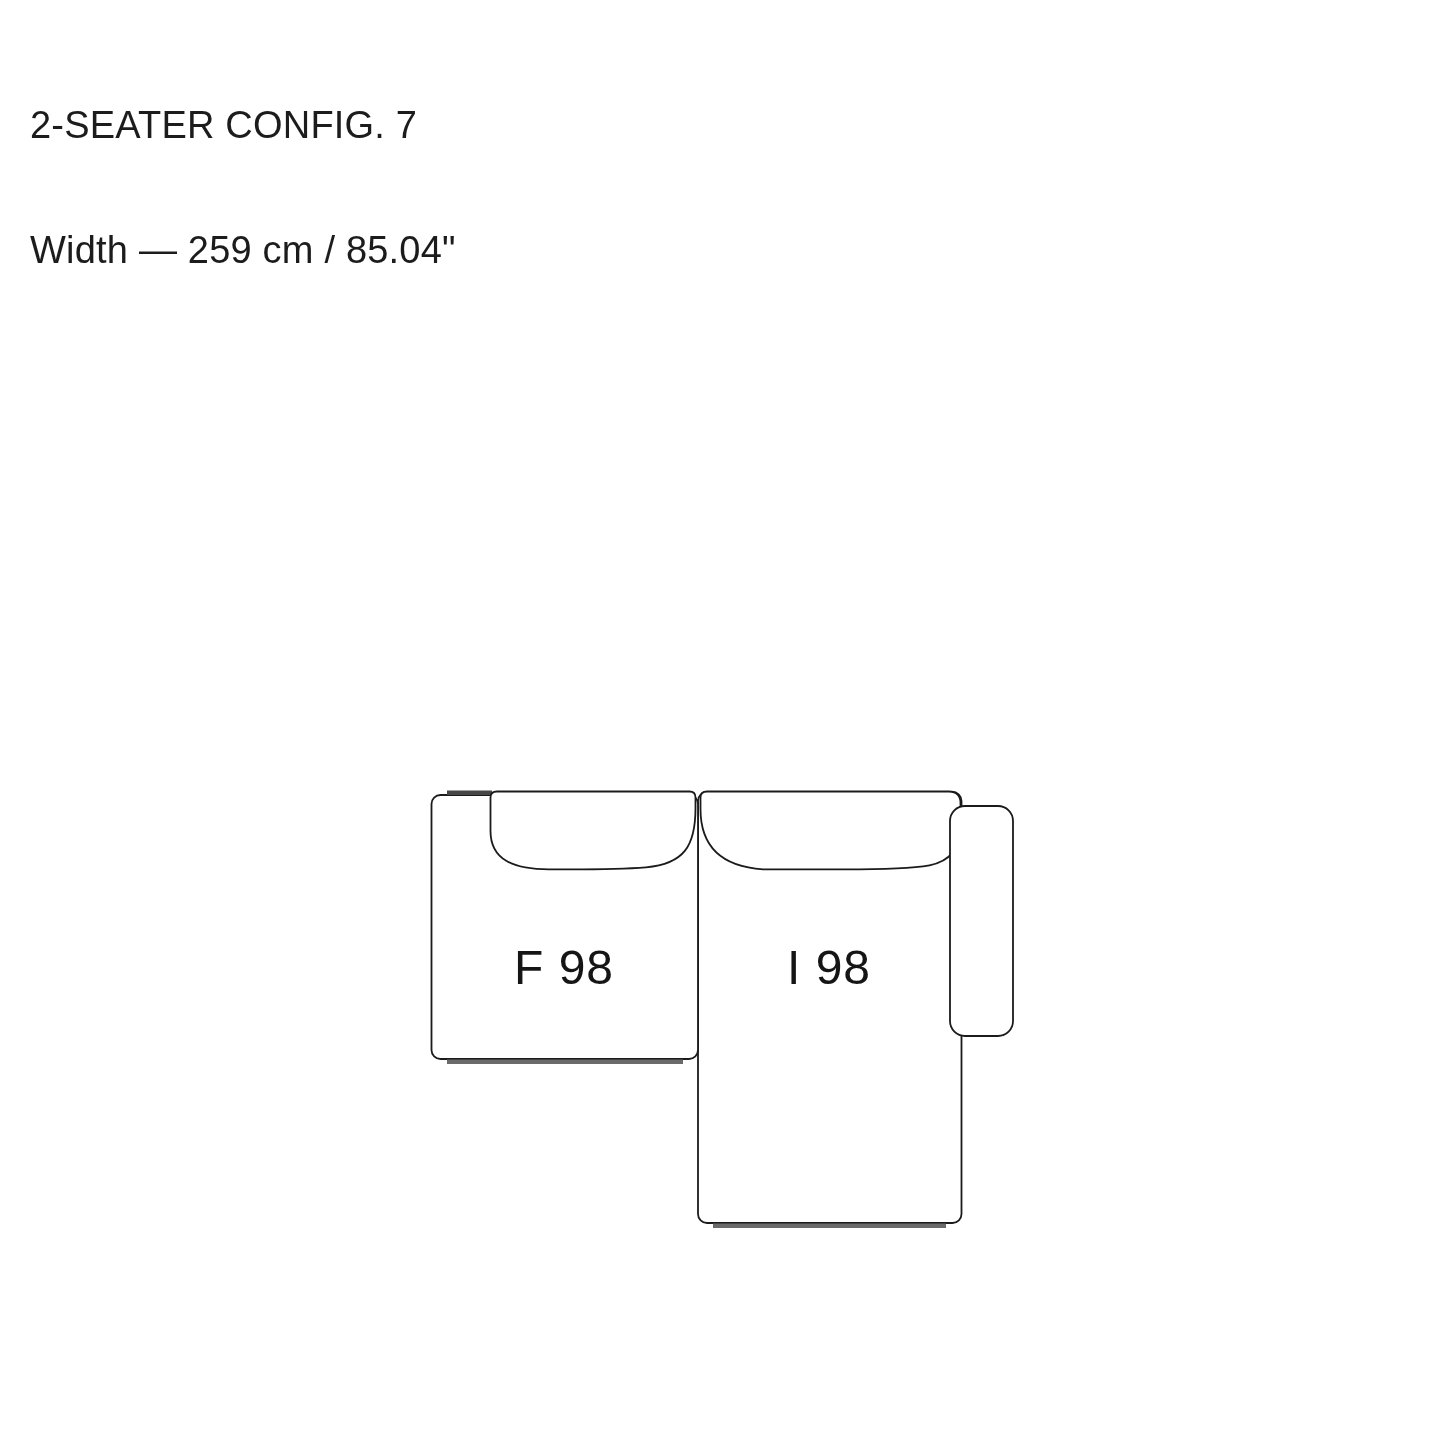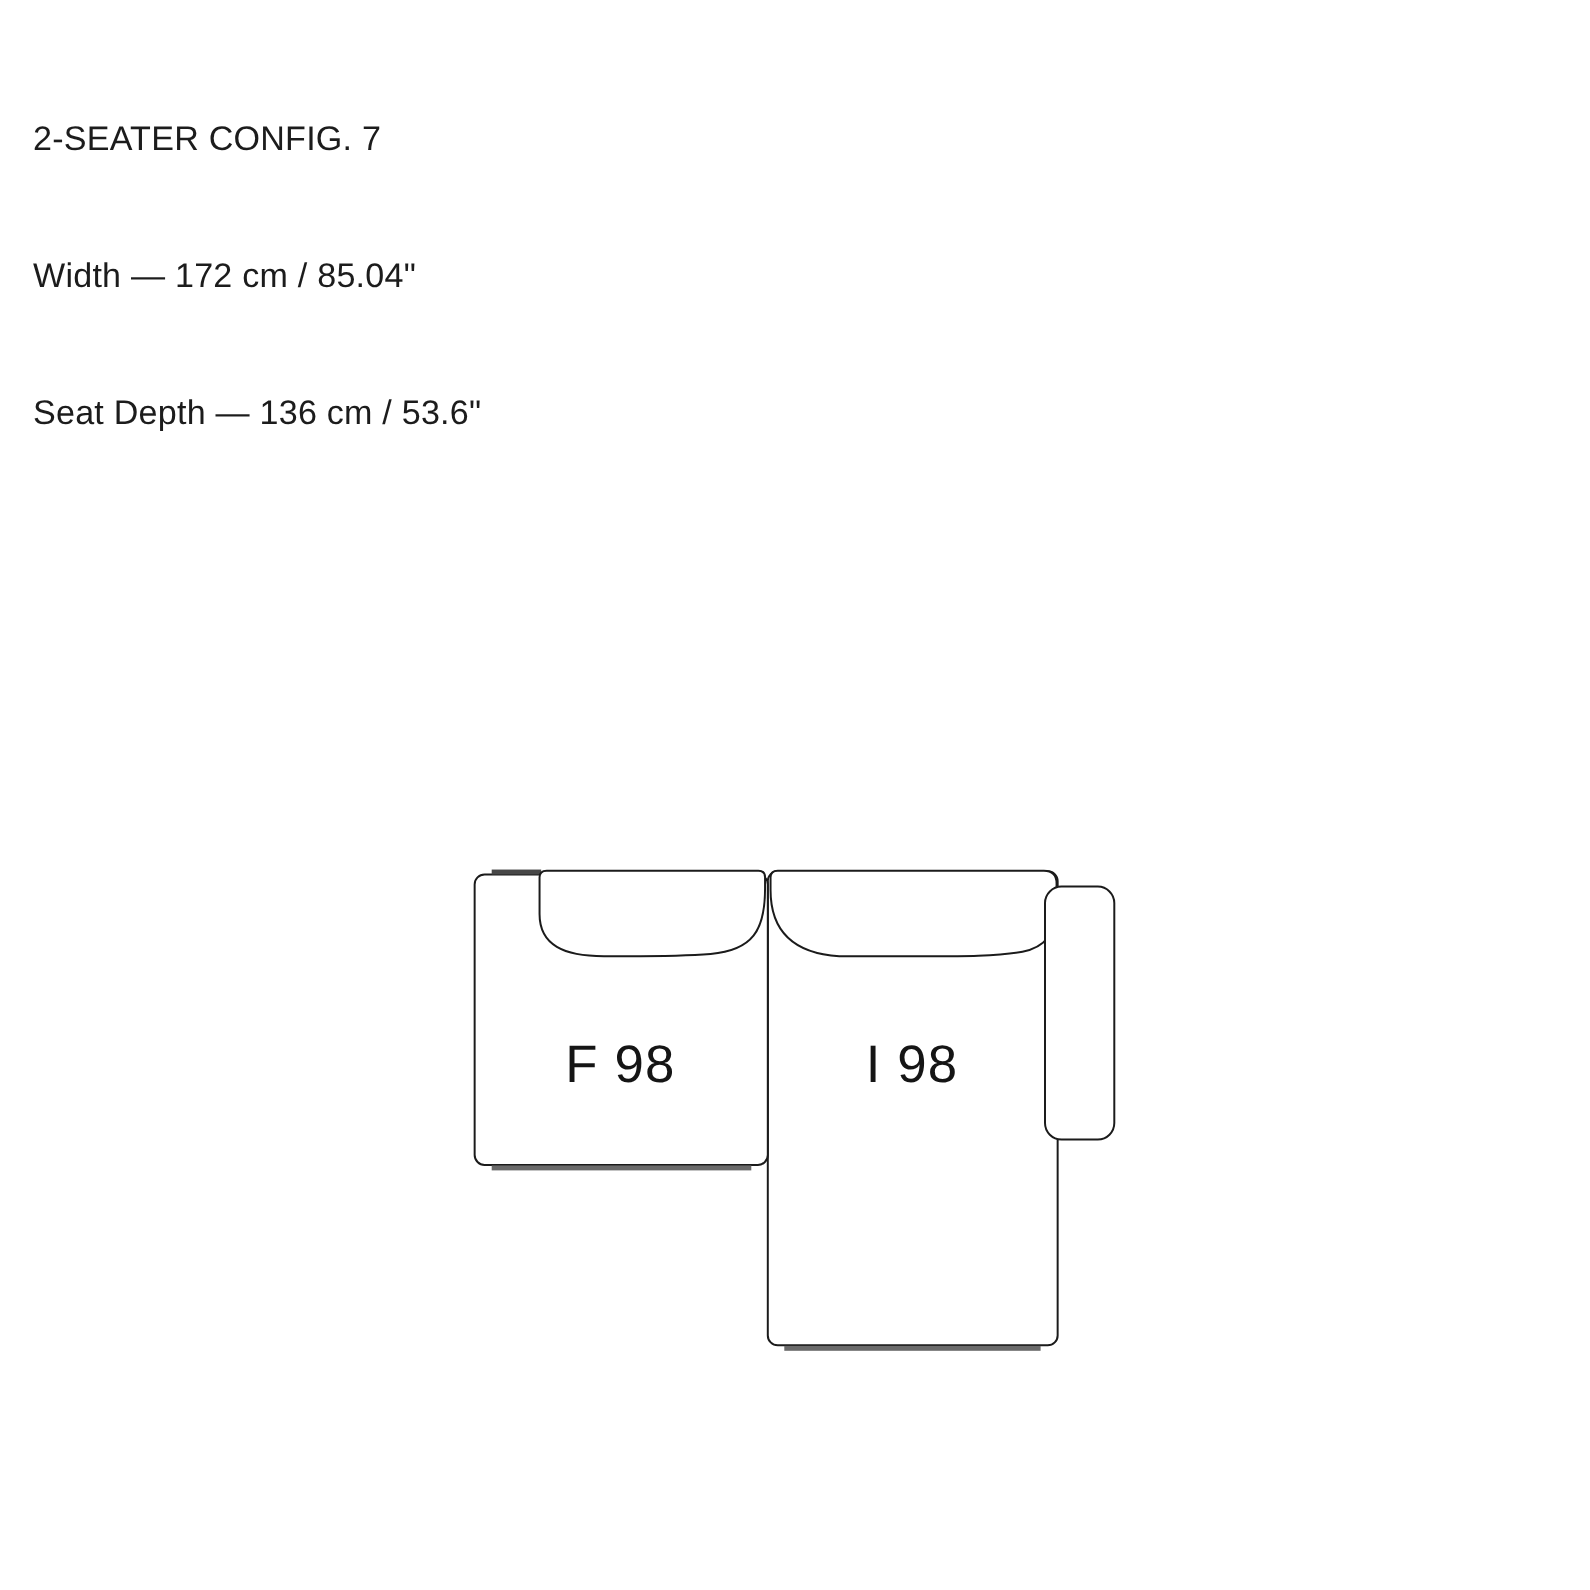--- a/index.html
+++ b/index.html
@@ -13,21 +13,21 @@
     height: 1445px;
     background: #ffffff;
     overflow: hidden;
     font-family: "Liberation Sans", sans-serif;
   }
   .spec-header {
     position: absolute;
     left: 30px;
     top: 22px;
     color: #1c1c1c;
-    font-size: 31px;
+    font-size: 38px;
     line-height: 41.5px;
     letter-spacing: 0.2px;
     white-space: pre;
   }
   .spec-header .line {
     display: block;
   }
   .diagram-svg {
     position: absolute;
     left: 0;
@@ -49,22 +49,21 @@
     text-anchor: middle;
   }
 </style>
 </head>
 <body>
 
 <div class="page">
 
   <div class="spec-header">
     <span class="line">2-SEATER CONFIG. 7</span>
-    <span class="line">Width — 172 cm / 85.04"</span>
-    <span class="line">Seat Depth — 136 cm / 53.6"</span>
+    <span class="line">Width — 259 cm / 85.04"</span>
   </div>
 
   <svg class="diagram-svg" viewBox="0 0 1445 1445">
 
     <rect class="outline" x="698" y="792" width="263.5" height="431" rx="9"></rect>
     <rect class="outline" x="431.5" y="795" width="266.5" height="264" rx="9"></rect>
 
     <rect x="447" y="790.5" width="45" height="4.5" fill="#474747"></rect>
     <rect x="447" y="1059.5" width="236" height="4.5" fill="#6a6a6a"></rect>
     <rect x="713" y="1223.5" width="233" height="4.5" fill="#6a6a6a"></rect>

